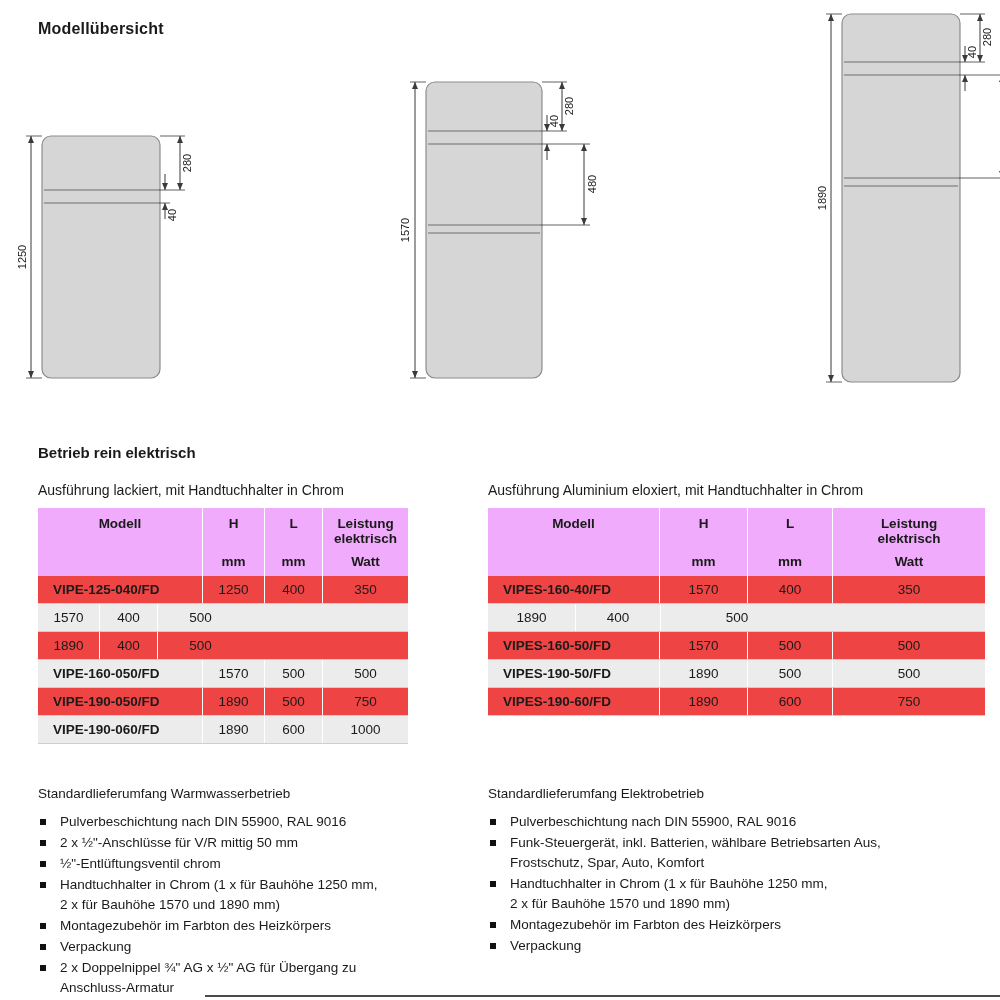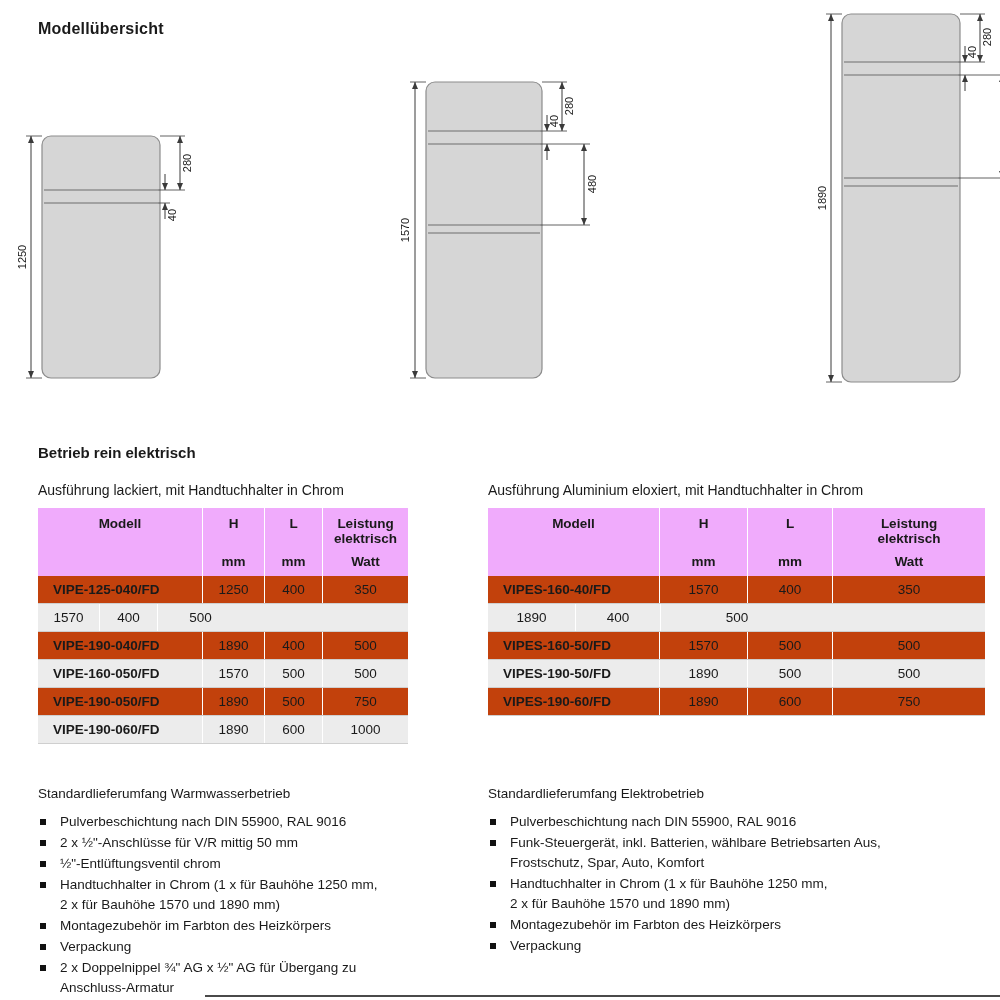--- a/index.html
+++ b/index.html
@@ -21,21 +21,21 @@
   .ext-line { stroke:#3a3a3a; stroke-width:0.8; }
   .dim-text { font-size:11px; fill:#1a1a1a; }
 
   
   .dtable { font-size:13.5px; }
   .thead { display:flex; background:#f0abfc; font-weight:bold; }
   .thead .cell { display:flex; flex-direction:column; align-items:center; padding-top:8px; height:68px; }
   .thead .unit { margin-top:auto; padding-bottom:7px; }
   .cell { border-right:1px solid #fff; }
   .trow .cell:last-child, .thead .cell:last-child { border-right:none; }
-  .trow { display:flex; height:28px; line-height:27px; border-bottom:1px solid #cfcfcf; background:#c2410c; }
+  .trow { display:flex; height:28px; line-height:27px; border-bottom:1px solid #cfcfcf; background:#ef4444; }
   .trow:nth-child(odd) { background:#ececec; }
   .c-model { text-align:left; font-weight:bold; padding-left:15px; }
   .c-h, .c-l, .c-w { text-align:center; }
   .lt .c-model { width:165px; } .lt .c-h { width:62px; } .lt .c-l { width:58px; } .lt .c-w { width:85px; }
   .rt .c-model { width:172px; } .rt .c-h { width:88px; } .rt .c-l { width:85px; } .rt .c-w { width:152px; }
   .thead .c-model { font-weight:bold; padding-left:0; align-items:center; }
 
   
   .speclist { font-size:13.5px; }
   .speclist h3 { font-size:13.5px; font-weight:normal; margin-bottom:11px; }
@@ -200,21 +200,20 @@
     <div class="cell c-h">1250</div>
     <div class="cell c-l">400</div>
     <div class="cell c-w">350</div>
   </div>
   <div class="trow">
     <div class="cell c-h">1570</div>
     <div class="cell c-l">400</div>
     <div class="cell c-w">500</div>
   </div>
   <div class="trow">
-    <div class="cell c-model">VIPE-190-040/FD</div>
     <div class="cell c-h">1890</div>
     <div class="cell c-l">400</div>
     <div class="cell c-w">500</div>
   </div>
   <div class="trow">
     <div class="cell c-model">VIPE-160-050/FD</div>
     <div class="cell c-h">1570</div>
     <div class="cell c-l">500</div>
     <div class="cell c-w">500</div>
   </div>

